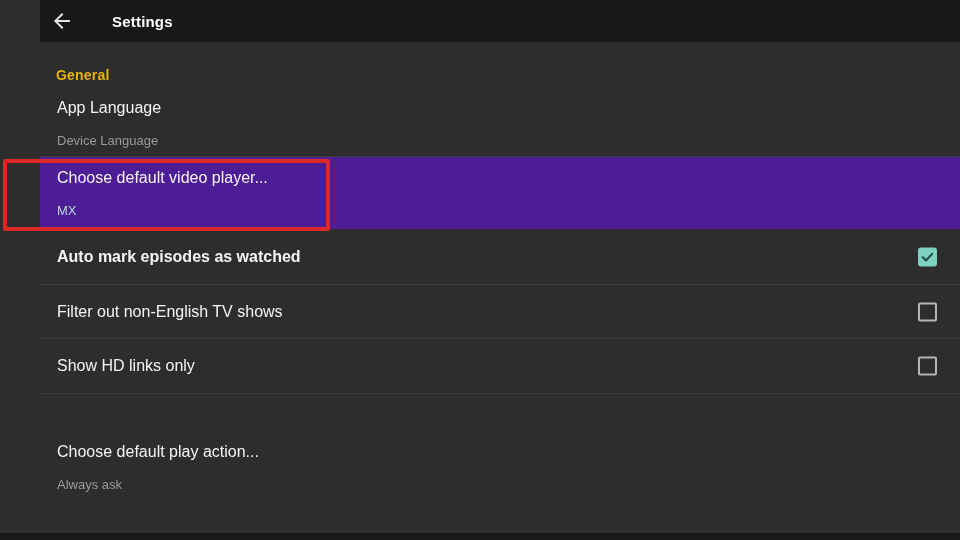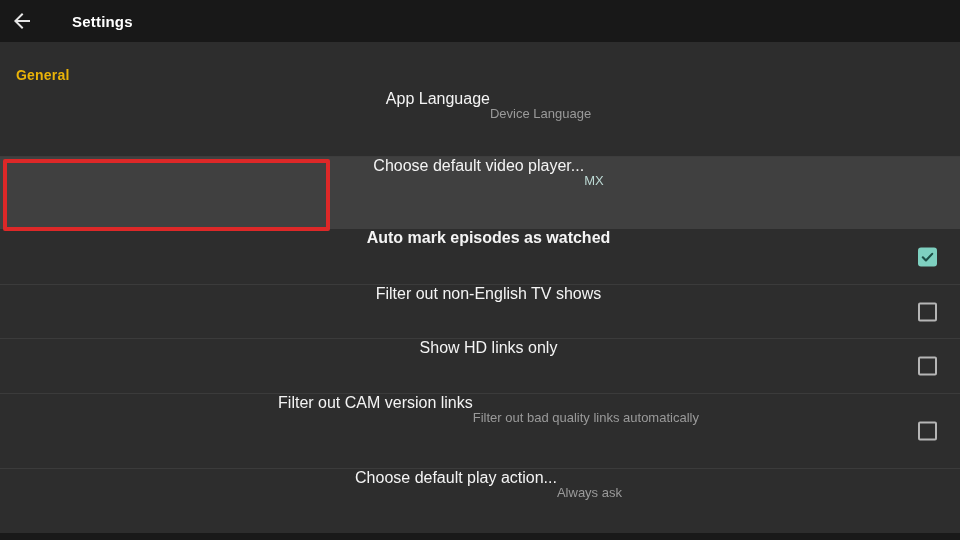--- a/index.html
+++ b/index.html
@@ -2,21 +2,21 @@
 <html><head>
 <meta charset="utf-8">
 <style>
   * { margin:0; padding:0; box-sizing:border-box; }
   html,body { width:960px; height:540px; overflow:hidden; }
   body {
     background:#2d2d2d;
     font-family:"Liberation Sans", sans-serif;
     position:relative;
   }
-  .screen { position:absolute; inset:0; display:flex; flex-direction:column; }
+  .screen { position:absolute; inset:0; display:flex; flex-direction:column;padding-left:40px; }
 
   
   .topbar {
     height:42px; background:#181818; flex:0 0 auto;
     display:flex; align-items:center;
   }
   .back-btn {
     width:44px; height:42px; display:flex; align-items:center; justify-content:center;
     cursor:pointer; background:none; border:none;
   }
@@ -28,28 +28,28 @@
   
   .section-header {
     height:48px; flex:0 0 auto;
     display:flex; align-items:flex-end; padding:0 0 7px 16px;
   }
   .section-label { color:#eab308; font-size:14px; font-weight:bold; letter-spacing:.2px; }
 
   
   .row {
     position:relative; padding-left:17px;
-    display:flex; justify-content:center;
+    display:flex; flex-direction:column; justify-content:center;
     flex:0 0 auto; cursor:pointer;
   }
   .row-title { font-size:16px; color:#f4f4f4; }
   .row-sub   { font-size:13px; color:#9a9a9a; margin-top:16px; }
 
   .row-applang        { height:67px; border-bottom:1px solid rgba(255,255,255,.08); }
-  .row-videoplayer    { height:72px; background:#404040; }
+  .row-videoplayer    { height:72px; background:#4c1d95; }
   .row-videoplayer .row-sub { color:#bcd8d3; }
   .row-automark       { height:56px; border-bottom:1px solid rgba(255,255,255,.07);font-weight:bold; }
   .row-nonenglish     { height:54px; border-bottom:1px solid rgba(255,255,255,.07); }
   .row-hdonly         { height:55px; border-bottom:1px solid rgba(255,255,255,.07); }
   .row-camlinks       { height:75px; border-bottom:1px solid rgba(255,255,255,.07); }
   .row-playaction     { flex:1 1 auto; }
 
   
   .checkbox {
     position:absolute; right:23px; top:50%; transform:translateY(-50%);
@@ -118,27 +118,20 @@
     </span>
   </div>
 
   <div class="row row-hdonly">
     <div class="row-title">Show HD links only</div>
     <span class="checkbox unchecked">
       
     </span>
   </div>
 
-  <div class="row row-camlinks">
-    <div class="row-title">Filter out CAM version links</div>
-    <div class="row-sub">Filter out bad quality links automatically</div>
-    <span class="checkbox unchecked">
-      
-    </span>
-  </div>
 
   <div class="row row-playaction">
     <div class="row-title">Choose default play action...</div>
     <div class="row-sub">Always ask</div>
   </div>
 
   <div class="annotation-box"></div>
   <div class="bottom-shade"></div>
 </div>
 

